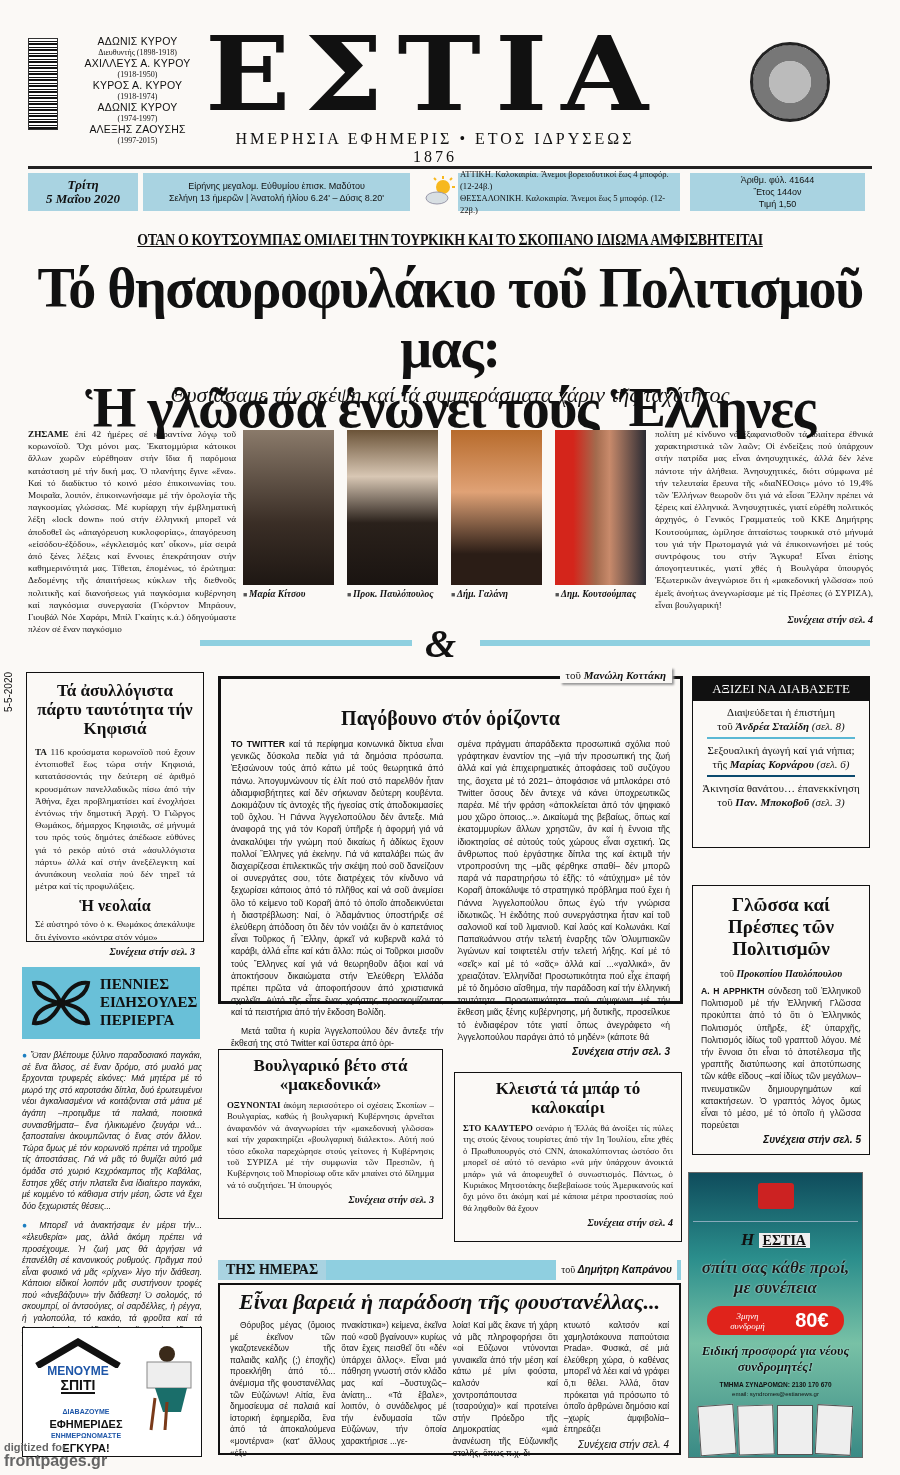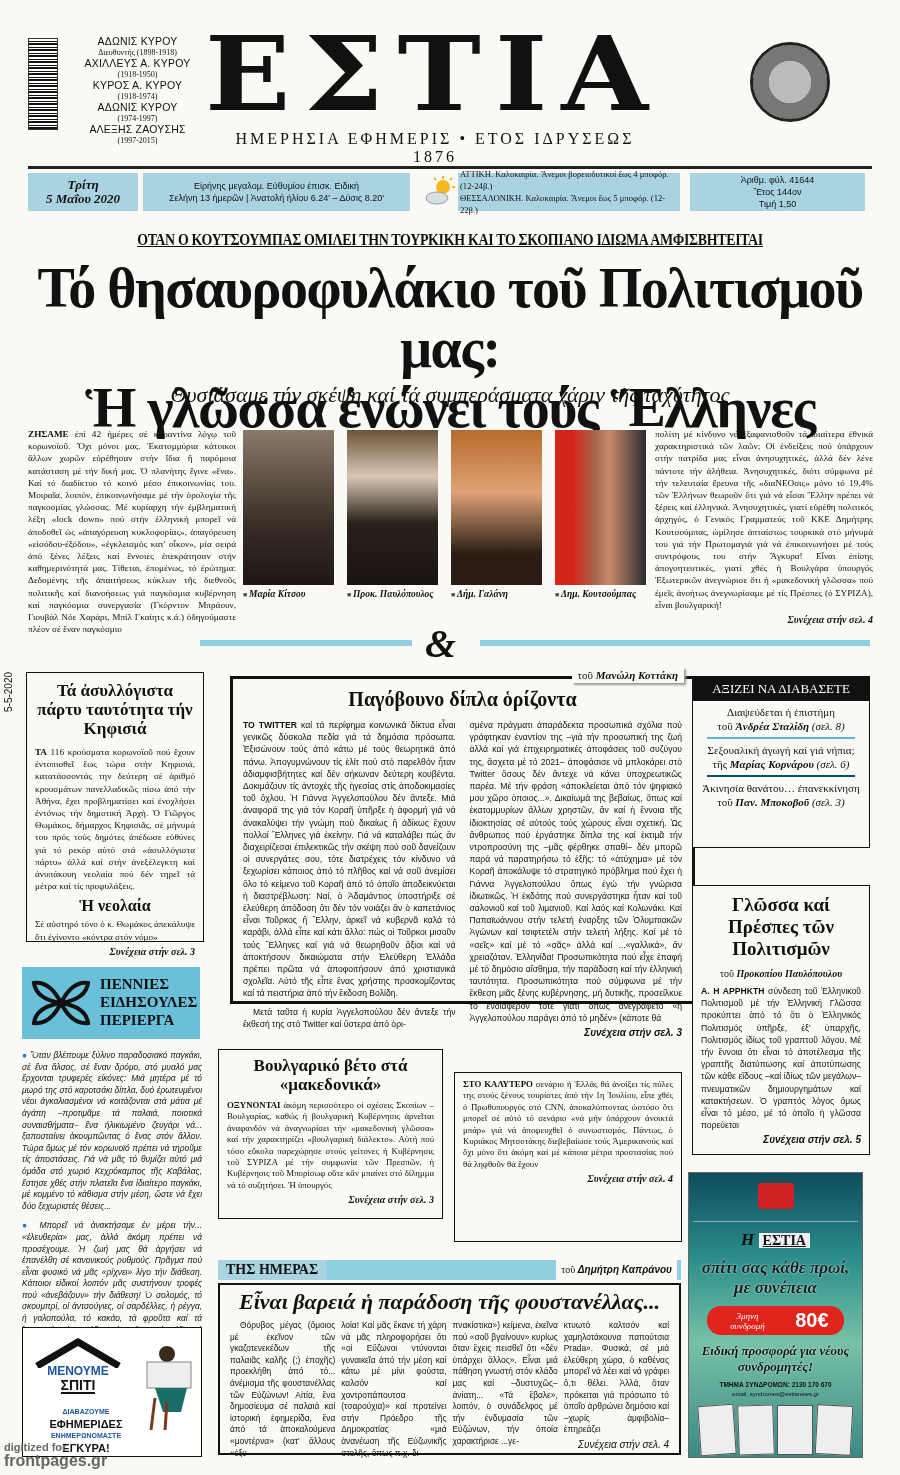--- a/index.html
+++ b/index.html
@@ -62,21 +62,21 @@
 <div class="abs logo">ΕΣΤΙΑ</div>
 <div class="abs tagline">ΗΜΕΡΗΣΙΑ ΕΦΗΜΕΡΙΣ • ΕΤΟΣ ΙΔΡΥΣΕΩΣ 1876</div>
 <div class="abs seal"></div>
 <div class="abs topline"></div>
 
 <div class="abs strip" style="left:28px;width:110px;">
   <div class="day">Τρίτη</div>
   <div class="day">5 Μαΐου 2020</div>
 </div>
 <div class="abs strip" style="left:143px;width:267px;">
-  <div>Εἰρήνης μεγαλομ. Εὐθυμίου ἐπισκ. Ειδική</div>
+  <div>Εἰρήνης μεγαλομ. Εὐθυμίου ἐπισκ. Μαδύτου</div>
   <div>Σελήνη 13 ἡμερῶν | Ἀνατολή ἡλίου 6.24' – Δύσις 8.20'</div>
 </div>
 <svg class="abs weather-icon" viewBox="0 0 32 30">
   <circle cx="18" cy="11" r="7" fill="#f7b81e"></circle>
   <g stroke="#f7b81e" stroke-width="2">
       <line x1="18" y1="0" x2="18" y2="3"></line>
       <line x1="27" y1="11" x2="30" y2="11"></line>
       <line x1="25" y1="4" x2="27" y2="2"></line>
       <line x1="11" y1="4" x2="9" y2="2"></line>
     </g>
@@ -137,26 +137,26 @@
 <div class="abs side-date" style="top:712px;">5-5-2020</div>
 
 <div class="abs box" style="left:26px;top:672px;width:178px;height:270px;padding:8px 8px;">
   <div class="box-h" style="font-size:17px;line-height:19px;margin-bottom:8px;">Τά ἀσυλλόγιστα πάρτυ ταυτότητα τήν Κηφισιά</div>
   <div class="txt"><b>ΤΑ</b> <span>116 κρούσματα κορωνοϊοῦ πού ἔχουν ἐντοπισθεῖ ἕως τώρα στήν Κηφισιά, κατατάσσοντάς την δεύτερη σέ ἀριθμό κρουσμάτων πανελλαδικῶς πίσω ἀπό τήν Ἀθήνα, ἔχει προβληματίσει καί ἐνοχλήσει ἐντόνως τήν δημοτική Ἀρχή. Ὁ Γιῶργος Θωμάκος, δήμαρχος Κηφισιᾶς, σέ μήνυμά του πρός τούς δημότες ἀπέδωσε εὐθύνες γιά τό ρεκόρ αὐτό στά «ἀσυλλόγιστα πάρτυ» ἀλλά καί στήν ἀνεξέλεγκτη καί ἀνυπάκουη νεολαία πού δέν τηρεῖ τά μέτρα καί τίς προφυλάξεις.</span></div>
   <div class="box-h" style="font-size:16px;margin:5px 0 3px;">Ἡ νεολαία</div>
   <div class="txt">Σέ αὐστηρό τόνο ὁ κ. Θωμάκος ἀπεκάλυψε ὅτι ἐγίνοντο «κόντρα στόν νόμο»</div>
   <div class="cont">Συνέχεια στήν σελ. 3</div>
 </div>
 
-<div class="abs box" style="left:230px;top:676px;width:465px;height:328px;border-width:3px;padding:1px 10px;">
+<div class="abs box" style="left:218px;top:676px;width:465px;height:328px;border-width:3px;padding:20px 10px;">
   <div style="position:absolute;right:8px;top:-12px;background:#fbf9f6;padding:2px 6px;font-size:11px;box-shadow:2px 2px 2px #999;">
     <span>τοῦ</span>
     <b><i>Μανώλη Κοττάκη</i></b>
   </div>
-  <div class="box-h" style="font-size:20px;margin:8px 0 8px;">Παγόβουνο δίπλα ὁρίζοντα</div>
+  <div class="box-h" style="font-size:20px;margin:8px 0 8px;">Παγόβουνο στόν ὁρίζοντα</div>
   <div style="display:flex;gap:14px;">
     <div class="txt sans" style="flex:1;font-size:8.6px;">
       <b>ΤΟ TWITTER</b> <span>καί τά περίφημα κοινωνικά δίκτυα εἶναι γενικῶς δύσκολα πεδία γιά τά δημόσια πρόσωπα. Ἐξισώνουν τούς ἀπό κάτω μέ τούς θεωρητικά ἀπό πάνω. Ἀπογυμνώνουν τίς ἐλίτ πού στό παρελθόν ἦταν ἀδιαμφισβήτητες καί δέν σήκωναν δεύτερη κουβέντα. Δοκιμάζουν τίς ἀντοχές τῆς ἡγεσίας στίς ἀποδοκιμασίες τοῦ ὄχλου. Ἡ Γιάννα Ἀγγελοπούλου δέν ἄντεξε. Μιά ἀναφορά της γιά τόν Κοραῆ ὑπῆρξε ἡ ἀφορμή γιά νά ἀνακαλύψει τήν γνώμη πού δικαίως ἤ ἀδίκως ἔχουν πολλοί Ἕλληνες γιά ἐκείνην. Γιά νά καταλάβει πώς ἄν διαχειρίζεσαι ἐπιλεκτικῶς τήν σκέψη πού σοῦ δανείζουν οἱ συνεργάτες σου, τότε διατρέχεις τόν κίνδυνο νά ξεχωρίσει κάποιος ἀπό τό πλῆθος καί νά σοῦ ἀνεμίσει ὅλο τό κείμενο τοῦ Κοραῆ ἀπό τό ὁποῖο ἀποδεικνύεται ἡ διαστρέβλωση: Ναί, ὁ Ἀδαμάντιος ὑποστήριξε σέ ἐλεύθερη ἀπόδοση ὅτι δέν τόν νοιάζει ἄν ὁ καπετάνιος εἶναι Τοῦρκος ἤ Ἕλλην, ἀρκεῖ νά κυβερνᾶ καλά τό καράβι, ἀλλά εἶπε καί κάτι ἄλλο: πώς οἱ Τοῦρκοι μισοῦν τούς Ἕλληνες καί γιά νά θεωρηθοῦν ἄξιοι καί νά ἀποκτήσουν δικαιώματα στήν Ἐλεύθερη Ἑλλάδα πρέπει πρῶτα νά ἀποφοιτήσουν ἀπό χριστιανικά σχολεῖα. Αὐτό τῆς εἶπε ἕνας χρήστης προσκομίζοντας καί τά πειστήρια ἀπό τήν ἔκδοση Βολίδη.</span>
       <p style="text-indent:10px;margin-top:6px;">Μετά ταῦτα ἡ κυρία Ἀγγελοπούλου δέν ἄντεξε τήν ἔκθεσή της στό Twitter καί ὕστερα ἀπό ὁρι-</p>
     </div>
     <div class="txt sans" style="flex:1;font-size:8.6px;">
       <span>σμένα πράγματι ἀπαράδεκτα προσωπικά σχόλια πού γράφτηκαν ἐναντίον της –γιά τήν προσωπική της ζωή ἀλλά καί γιά ἐπιχειρηματικές ἀποφάσεις τοῦ συζύγου της, ἄσχετα μέ τό 2021– ἀποφάσισε νά μπλοκάρει στό Twitter ὅσους δέν ἄντεχε νά κάνει ὑποχρεωτικῶς παρέα. Μέ τήν φράση «ἀποκλείεται ἀπό τόν ψηφιακό μου χῶρο ὁποιος...». Δικαίωμά της βεβαίως, ὅπως καί ἑκατομμυρίων ἄλλων χρηστῶν, ἄν καί ἡ ἔννοια τῆς ἰδιοκτησίας σέ αὐτούς τούς χώρους εἶναι σχετική. Ὡς ἄνθρωπος πού ἐργάστηκε δίπλα της καί ἐκτιμᾶ τήν ντροπροσύνη της –μᾶς φέρθηκε σπαθί– δέν μπορῶ παρά νά παρατηρήσω τό ἑξῆς: τό «ἀτύχημα» μέ τόν Κοραῆ ἀποκάλυψε τό στρατηγικό πρόβλημα πού ἔχει ἡ Γιάννα Ἀγγελοπούλου ὅπως ἐγώ τήν γνώρισα ἰδιωτικῶς. Ἡ ἐκδότης πού συνεργάστηκα ἦταν καί τοῦ σαλονιοῦ καί τοῦ λιμανιοῦ. Καί λαός καί Κολωνάκι. Καί Παπαϊωάννου στήν τελετή ἐναρξης τῶν Ὀλυμπιακῶν Ἀγώνων καί τσιφτετέλι στήν τελετή λήξης. Καί μέ τό «σεῖς» καί μέ τό «σᾶς» ἀλλά καί ...«γαλλικά», ἄν χρειαζόταν. Ἑλληνίδα! Προσωπικότητα πού εἶχε ἐπαφή μέ τό δημόσιο αἴσθημα, τήν παράδοση καί τήν ἑλληνική ταυτότητα. Προσωπικότητα πού σύμφωνα μέ τήν ἔκθεση μιᾶς ξένης κυβέρνησης, μή δυτικῆς, προσείλκυε τό ἐνδιαφέρον τότε γιατί ὅπως ἀνεγράφετο «ἡ Ἀγγελοπούλου παράγει ἀπό τό μηδέν» (κάποτε θά</span>
       <div class="cont sans">Συνέχεια στήν σελ. 3</div>
     </div>
   </div>
@@ -230,34 +230,35 @@
   </svg>
 </div>
 
 <div class="abs box" style="left:218px;top:1049px;width:225px;height:170px;padding:6px 8px;">
   <div class="box-h" style="font-size:17px;line-height:19px;margin-bottom:6px;">Βουλγαρικό βέτο στά «μακεδονικά»</div>
   <div class="txt" style="font-size:8.8px;line-height:11.4px;"><b>ΟΞΥΝΟΝΤΑΙ</b> <span>ἀκόμη περισσότερο οἱ σχέσεις Σκοπίων – Βουλγαρίας, καθώς ἡ βουλγαρική Κυβέρνησις ἀρνεῖται ἀναφανδόν νά ἀναγνωρίσει τήν «μακεδονική γλῶσσα» καί τήν χαρακτηρίζει «βουλγαρική διάλεκτο». Αὐτή πού τόσο εὔκολα παρεχώρησε στούς γείτονες ἡ Κυβέρνησις τοῦ ΣΥΡΙΖΑ μέ τήν συμφωνία τῶν Πρεσπῶν, ἡ Κυβέρνησις τοῦ Μπορίσωφ οὔτε κἄν μπαίνει στό δίλημμα νά τό συζητήσει. Ἡ ὑπουργός</span></div>
   <div class="cont">Συνέχεια στήν σελ. 3</div>
 </div>
 
 <div class="abs box" style="left:454px;top:1072px;width:228px;height:170px;padding:6px 8px;">
+  <div class="box-h" style="font-size:17px;line-height:19px;margin-bottom:6px;">Κλειστά τά μπάρ τό καλοκαίρι</div>
   <div class="txt" style="font-size:8.8px;line-height:11.4px;"><b>ΣΤΟ ΚΑΛΥΤΕΡΟ</b> <span>σενάριο ἡ Ἑλλάς θά ἀνοίξει τίς πύλες της στούς ξένους τουρίστες ἀπό τήν 1η Ἰουλίου, εἶπε χθές ὁ Πρωθυπουργός στό CNN, ἀποκαλύπτοντας ὡστόσο ὅτι μπορεῖ σέ αὐτό τό σενάριο «νά μήν ὑπάρχουν ἀνοικτά μπάρ» γιά νά ἀποφευχθεῖ ὁ συνωστισμός. Πάντως, ὁ Κυριάκος Μητσοτάκης διεβεβαίωσε τούς Ἀμερικανούς καί ὄχι μόνο ὅτι ἀκόμη καί μέ κάποια μέτρα προστασίας πού θά ληφθοῦν θά ἔχουν</span></div>
   <div class="cont">Συνέχεια στήν σελ. 4</div>
 </div>
 
 <div class="abs" style="left:218px;top:1260px;width:463px;height:20px;background:#8fcfe0;">
   <div style="position:absolute;left:0;top:0;background:#a9d3e1;padding:0 8px;font-weight:bold;font-size:14px;line-height:20px;">ΤΗΣ ΗΜΕΡΑΣ</div>
   <div style="position:absolute;right:4px;top:0;background:#fbf9f6;padding:0 5px;font-size:10px;line-height:20px;"><span>τοῦ</span> <b><i class="sans">Δημήτρη Καπράνου</i></b></div>
 </div>
 <div class="abs box" style="left:218px;top:1283px;width:463px;height:172px;border-width:2px;padding:4px 10px;">
   <div class="box-h" style="font-size:22px;font-style:italic;margin-bottom:5px;">Εἶναι βαρειά ἡ παράδοση τῆς φουστανέλλας...</div>
   <div style="display:flex;gap:6px;">
     <div class="txt sans" style="flex:1;font-size:8.4px;line-height:11.6px;text-indent:10px;">Θόρυβος μέγας (ὅμοιος μέ ἐκεῖνον τῶν γκαζοτενεκέδων τῆς παλαιᾶς καλῆς (;) ἐποχῆς) προεκλήθη ἀπό τό... ἀνέμισμα τῆς φουστανέλλας τῶν Εὐζώνων! Αἰτία, ἕνα δημοσίευμα σέ παλαιά καί ἱστορική ἐφημερίδα, ἕνα ἀπό τά ἀποκαλούμενα «μοντέρνα» (κατ' ἄλλους «ἐξυ-</div>
+    <div class="txt sans" style="flex:1;font-size:8.4px;line-height:11.6px;">πνακίστικα») κείμενα, ἐκεῖνα πού «σοῦ βγαίνουν» κυρίως ὅταν ἔχεις πεισθεῖ ὅτι «δέν ὑπάρχει ἄλλος». Εἶναι μιά πάθηση γνωστή στόν κλάδο μας καί –δυστυχῶς– ἀνίατη... «Τά ἔβαλε», λοιπόν, ὁ συνάδελφος μέ τήν ἐνδυμασία τῶν Εὐζώνων, τήν ὁποία χαρακτήρισε ...γε-</div>
     <div class="txt sans" style="flex:1;font-size:8.4px;line-height:11.6px;">λοία! Καί μᾶς ἔκανε τή χάρη νά μᾶς πληροφορήσει ὅτι «οἱ Εὔζωνοι ντύνονται γυναικεῖα ἀπό τήν μέση καί κάτω μέ μίνι φούστα, καλσόν καί χοντροπάπουτσα (τσαρούχια)» καί προτείνει στήν Πρόεδρο τῆς Δημοκρατίας «μιά ἀνανέωση τῆς Εὐζωνικῆς στολῆς, ὅπως π.χ. δι-</div>
-    <div class="txt sans" style="flex:1;font-size:8.4px;line-height:11.6px;">πνακίστικα») κείμενα, ἐκεῖνα πού «σοῦ βγαίνουν» κυρίως ὅταν ἔχεις πεισθεῖ ὅτι «δέν ὑπάρχει ἄλλος». Εἶναι μιά πάθηση γνωστή στόν κλάδο μας καί –δυστυχῶς– ἀνίατη... «Τά ἔβαλε», λοιπόν, ὁ συνάδελφος μέ τήν ἐνδυμασία τῶν Εὐζώνων, τήν ὁποία χαρακτήρισε ...γε-</div>
     <div style="flex:1;">
       <div class="txt sans" style="font-size:8.4px;line-height:11.6px;">κτυωτό καλτσόν καί χαμηλοτάκουνα παπούτσια Prada». Φυσικά, σέ μιά ἐλεύθερη χώρα, ὁ καθένας μπορεῖ νά λέει καί νά γράφει ὅ,τι θέλει. Ἀλλά, ὅταν πρόκειται γιά πρόσωπο τό ὁποῖο ἀρθρώνει δημόσιο καί –χωρίς ἀμφιβολία– ἐπηρεάζει</div>
       <div class="cont sans" style="font-weight:normal;">Συνέχεια στήν σελ. 4</div>
     </div>
   </div>
 </div>
 
 <div class="abs promo">
   <div style="margin:10px auto 0;width:36px;height:26px;background:#c22;border-radius:3px;"></div>
   <div style="border-top:1px solid #8ab;margin:12px 4px 8px;"></div>

